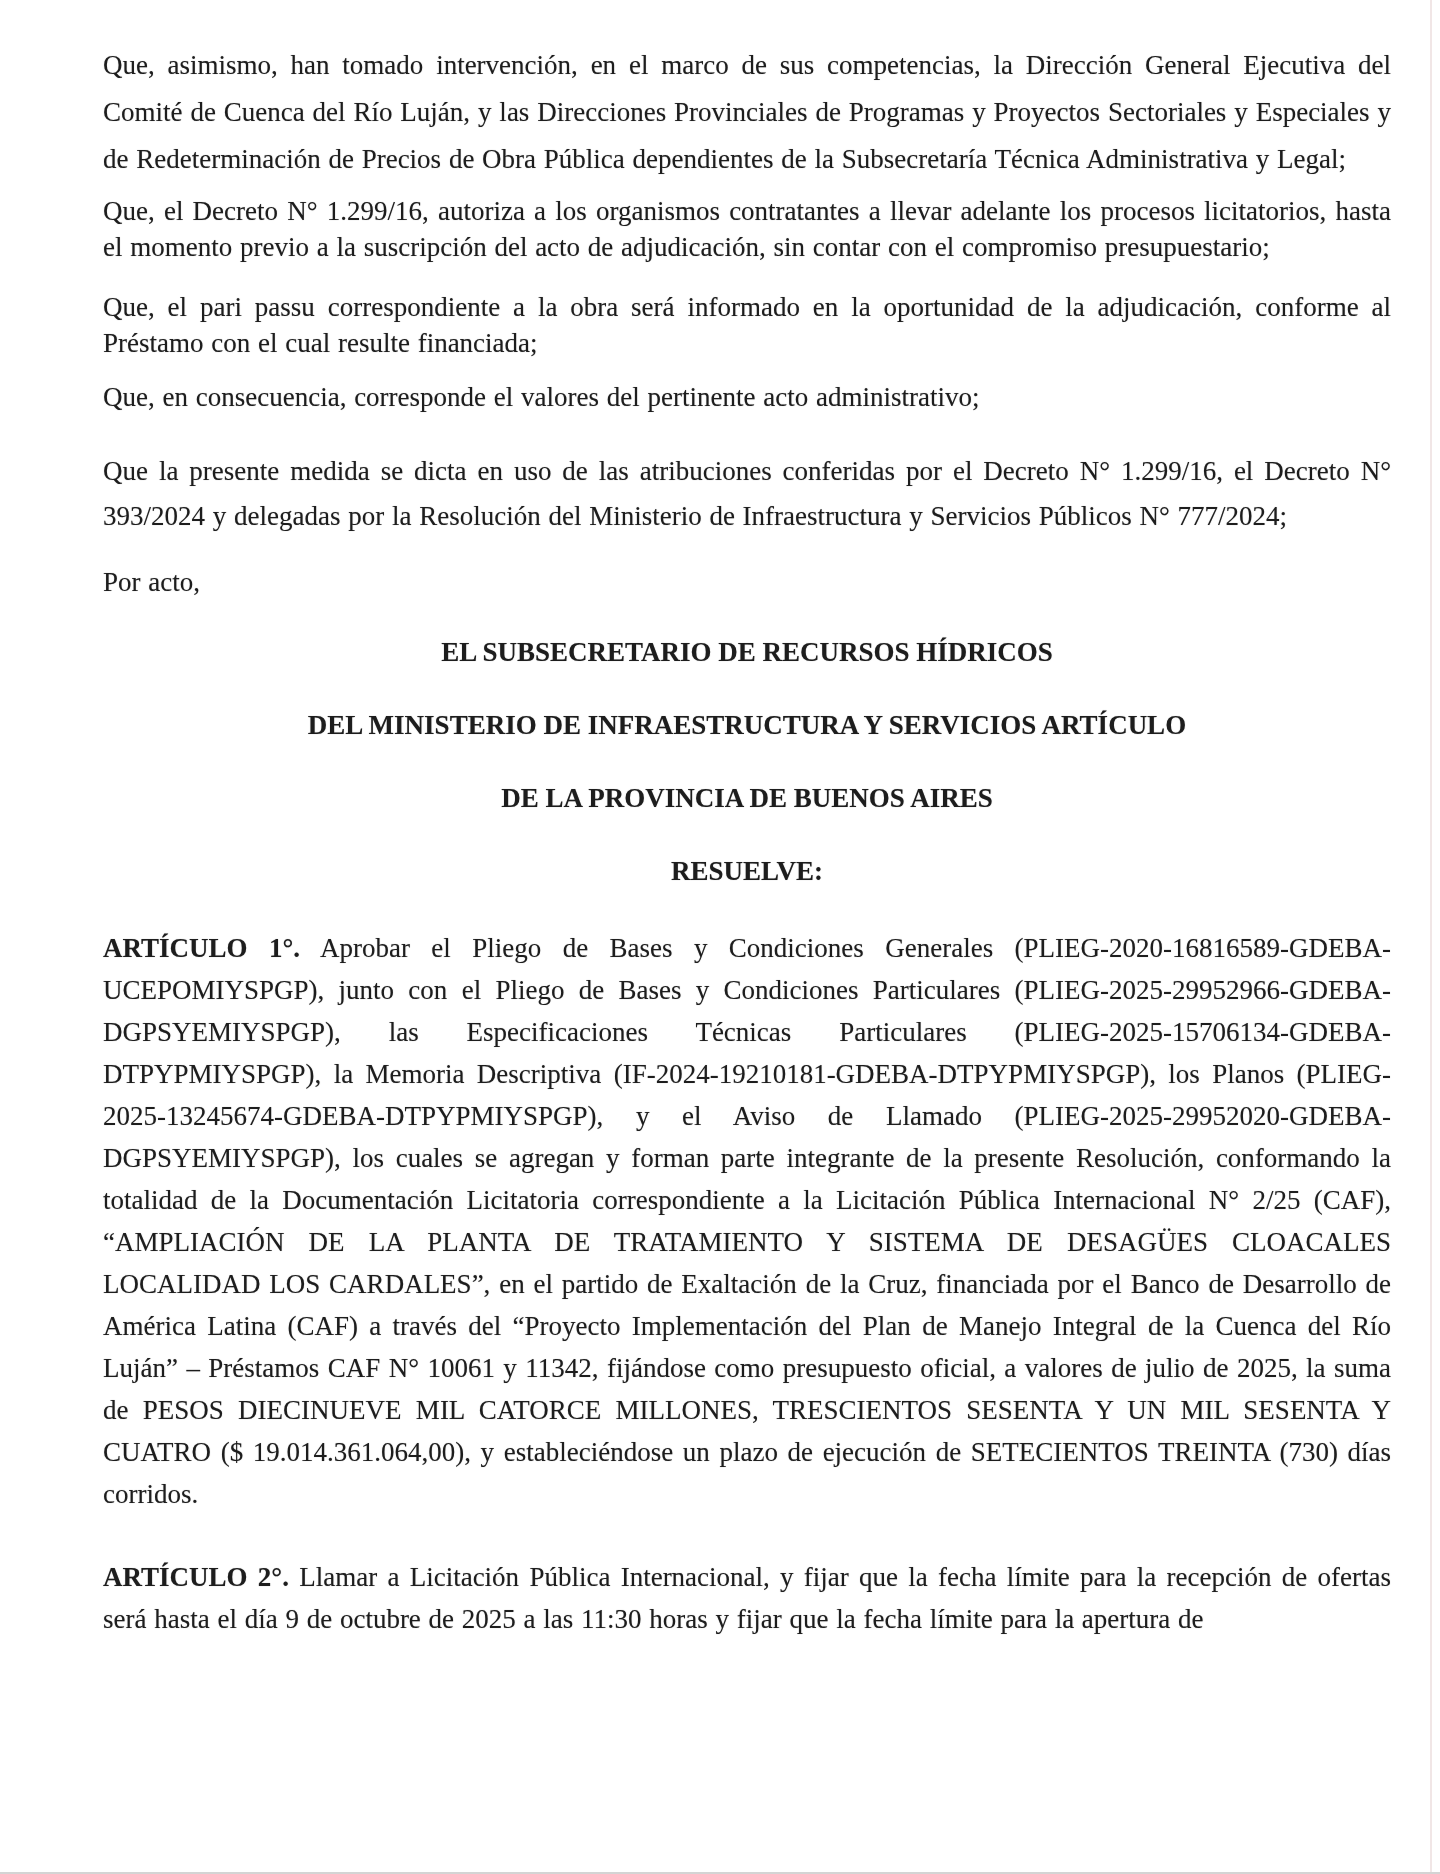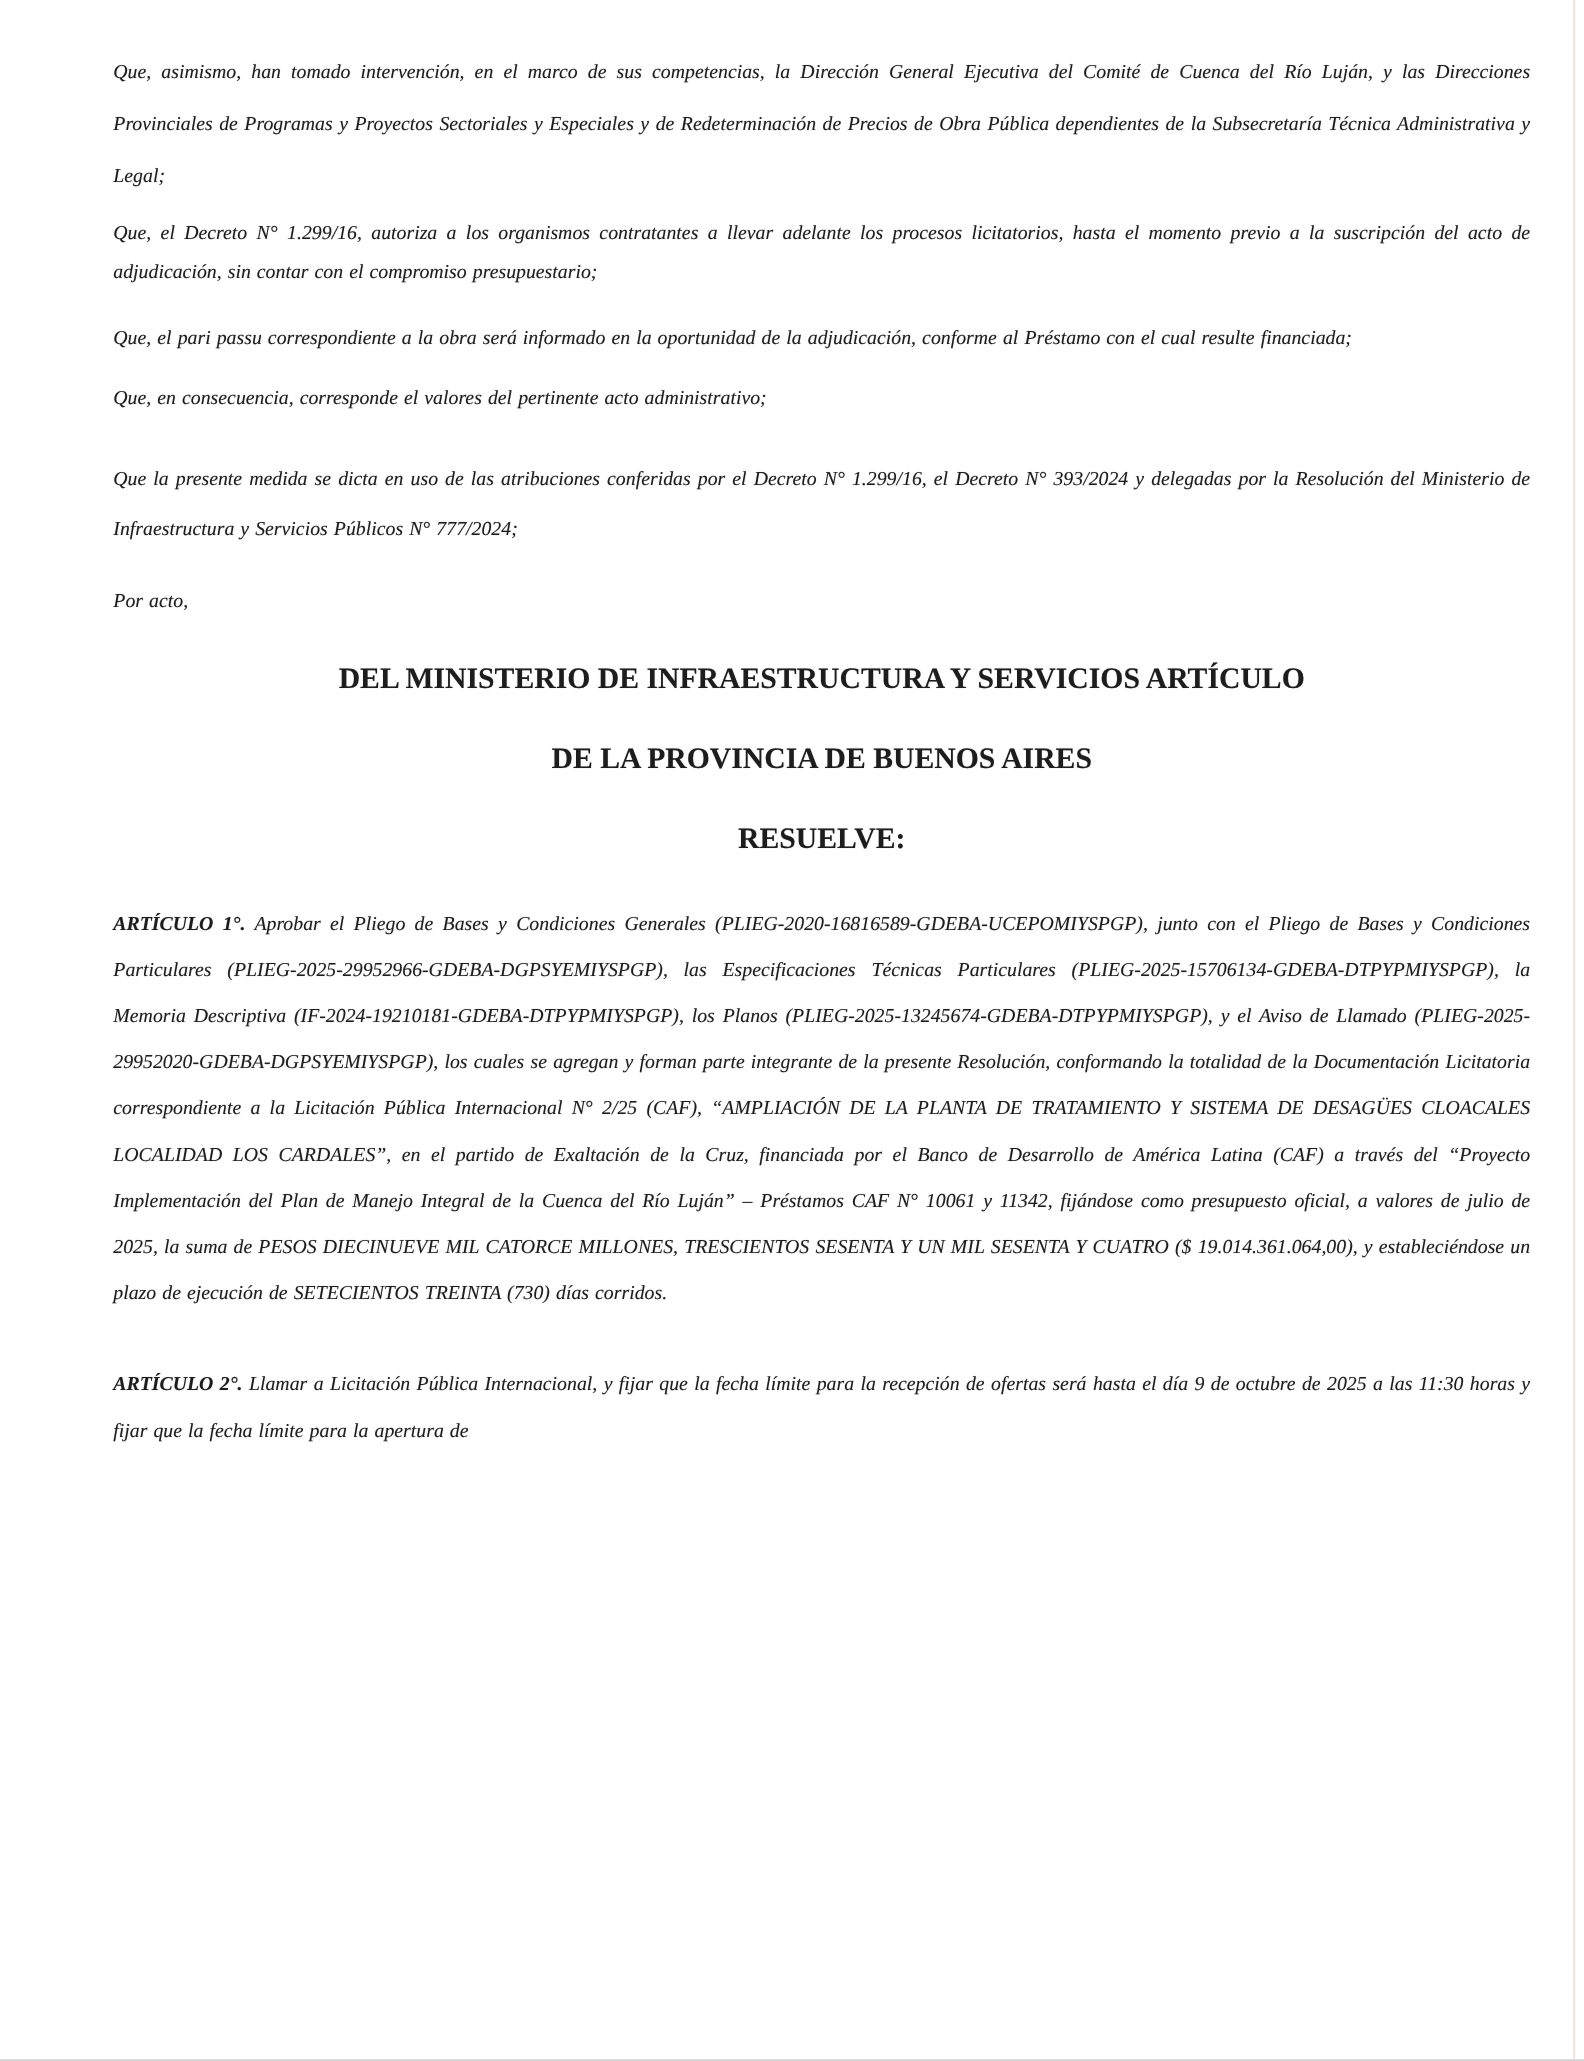--- a/index.html
+++ b/index.html
@@ -15,24 +15,23 @@
     color: #1d1d1d;
   }
   .page {
     position: absolute;
     left: 103px;
     top: 42px;
     width: 1288px;
     text-shadow: 0 0 1px rgba(30,30,30,0.35);
   }
   .para {
-    font-size: 18px;
+    font-size: 27px;
     text-align: justify;
     word-spacing: 1px;
-    font-style: italic;
   }
   .p1 { line-height: 47px; margin-bottom: 10px; }
   .p2 { line-height: 36px; margin-bottom: 24px; }
   .p3 { line-height: 36px; margin-bottom: 18px; }
   .p4 { line-height: 36px; margin-bottom: 34px; }
   .p5 { line-height: 45px; margin-bottom: 25px; }
   .por-ello { line-height: 36px; margin-bottom: 34px; text-align: left; }
   .heading {
     font-size: 27px;
     font-weight: bold;
@@ -71,20 +70,21 @@
   <p class="para p2">Que, el Decreto N° 1.299/16, autoriza a los organismos contratantes a llevar adelante los procesos licitatorios, hasta el momento previo a la suscripción del acto de adjudicación, sin contar con el compromiso presupuestario;</p>
 
   <p class="para p3">Que, el pari passu correspondiente a la obra será informado en la oportunidad de la adjudicación, conforme al Préstamo con el cual resulte financiada;</p>
 
   <p class="para p4">Que, en consecuencia, corresponde el valores del pertinente acto administrativo;</p>
 
   <p class="para p5">Que la presente medida se dicta en uso de las atribuciones conferidas por el Decreto N° 1.299/16, el Decreto N° 393/2024 y delegadas por la Resolución del Ministerio de Infraestructura y Servicios Públicos N° 777/2024;</p>
 
   <p class="para por-ello">Por acto,</p>
 
+  <h2 class="heading">EL SUBSECRETARIO DE RECURSOS HÍDRICOS</h2>
 
   <h2 class="heading">DEL MINISTERIO DE INFRAESTRUCTURA Y SERVICIOS ARTÍCULO</h2>
 
   <h2 class="heading">DE LA PROVINCIA DE BUENOS AIRES</h2>
 
   <h2 class="heading resolve">RESUELVE:</h2>
 
   <p class="para article a1"><strong class="article-label">ARTÍCULO 1°.</strong> <span>Aprobar el Pliego de Bases y Condiciones Generales (PLIEG-2020-16816589-GDEBA-UCEPOMIYSPGP), junto con el Pliego de Bases y Condiciones Particulares (PLIEG-2025-29952966-GDEBA-DGPSYEMIYSPGP), las Especificaciones Técnicas Particulares (PLIEG-2025-15706134-GDEBA-DTPYPMIYSPGP), la Memoria Descriptiva (IF-2024-19210181-GDEBA-DTPYPMIYSPGP), los Planos (PLIEG-2025-13245674-GDEBA-DTPYPMIYSPGP), y el Aviso de Llamado (PLIEG-2025-29952020-GDEBA-DGPSYEMIYSPGP), los cuales se agregan y forman parte integrante de la presente Resolución, conformando la totalidad de la Documentación Licitatoria correspondiente a la Licitación Pública Internacional N° 2/25 (CAF), “AMPLIACIÓN DE LA PLANTA DE TRATAMIENTO Y SISTEMA DE DESAGÜES CLOACALES LOCALIDAD LOS CARDALES”, en el partido de Exaltación de la Cruz, financiada por el Banco de Desarrollo de América Latina (CAF) a través del “Proyecto Implementación del Plan de Manejo Integral de la Cuenca del Río Luján” – Préstamos CAF N° 10061 y 11342, fijándose como presupuesto oficial, a valores de julio de 2025, la suma de PESOS DIECINUEVE MIL CATORCE MILLONES, TRESCIENTOS SESENTA Y UN MIL SESENTA Y CUATRO ($ 19.014.361.064,00), y estableciéndose un plazo de ejecución de SETECIENTOS TREINTA (730) días corridos.</span></p>
 
   <p class="para article a2"><strong class="article-label">ARTÍCULO 2°.</strong> <span>Llamar a Licitación Pública Internacional, y fijar que la fecha límite para la recepción de ofertas será hasta el día 9 de octubre de 2025 a las 11:30 horas y fijar que la fecha límite para la apertura de</span></p>

